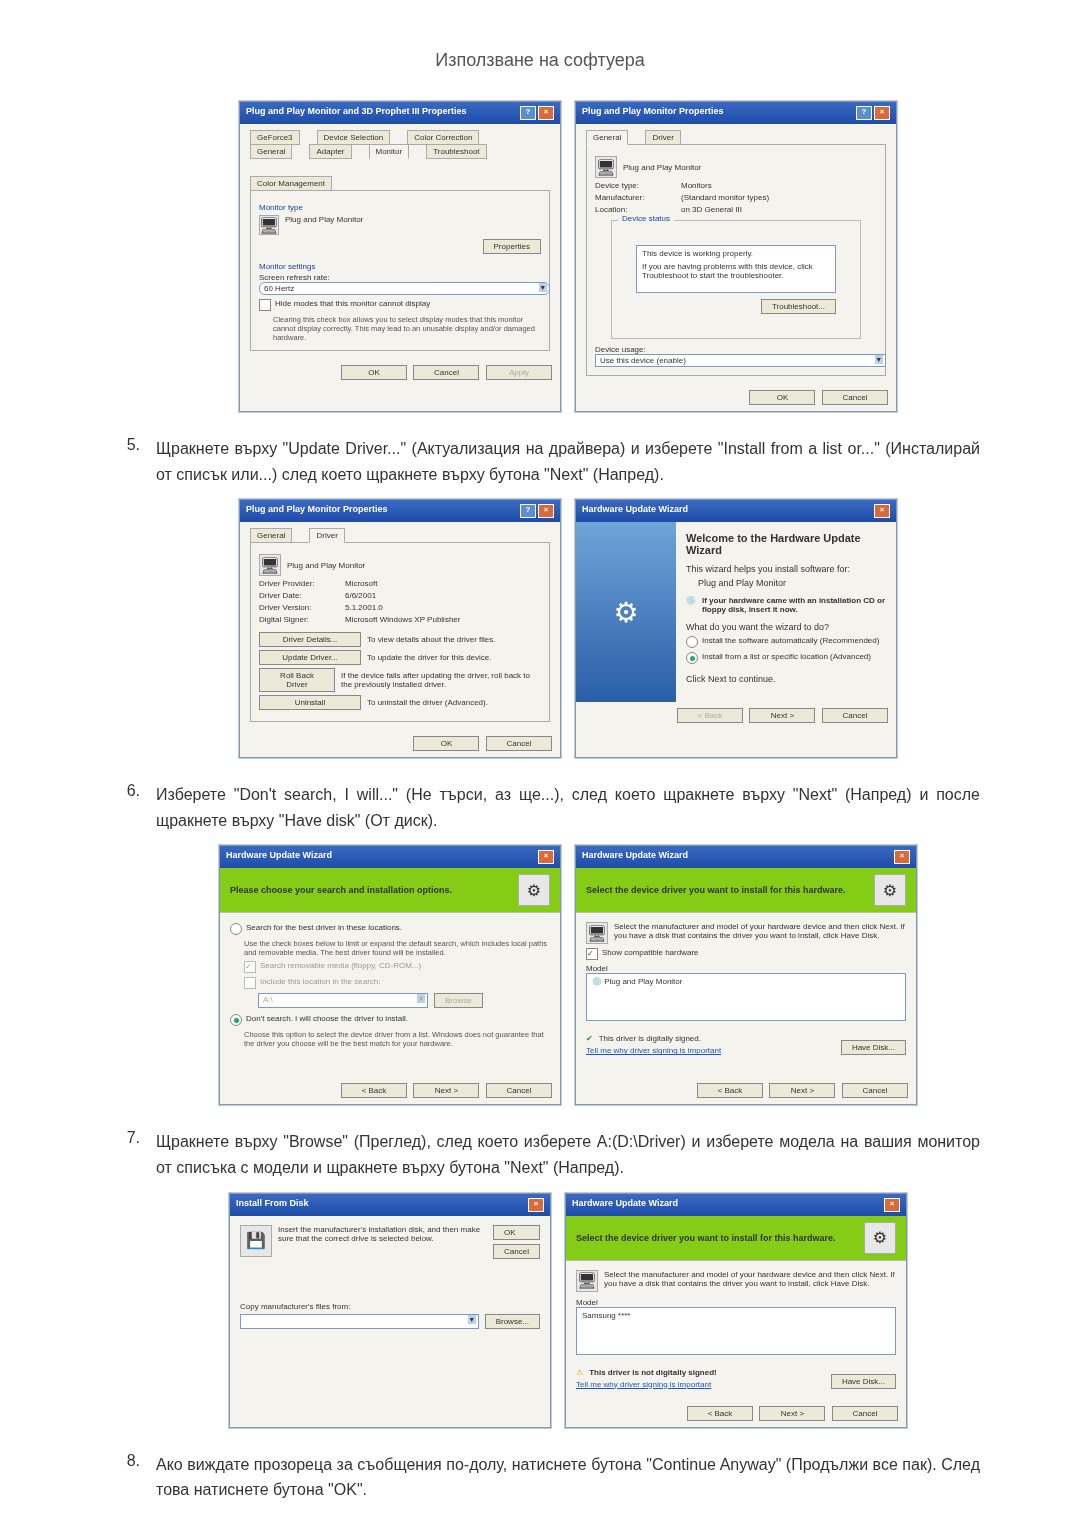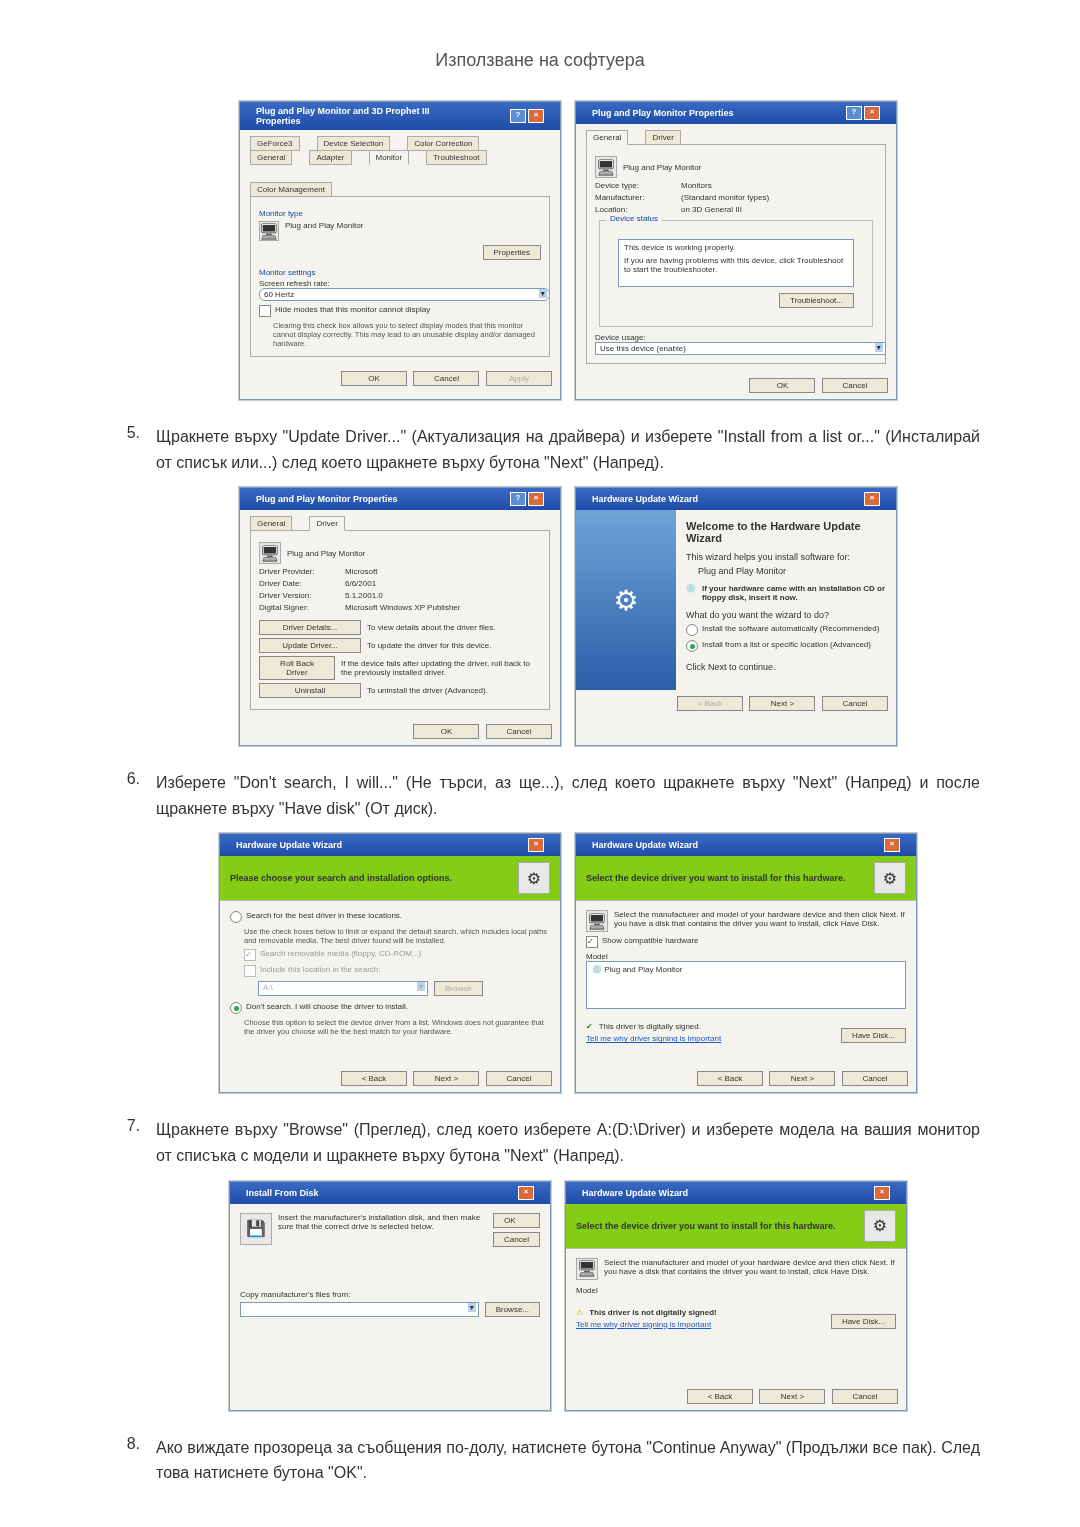--- a/index.html
+++ b/index.html
@@ -49,24 +49,24 @@
     border: 1px solid #7a9ac0;
     background: #f4f3ee;
     font-size: 9px;
     color: #333;
     box-shadow: 0 0 0 1px #c9c9c9;
   }
   .win.wide { width: 340px; }
   .titlebar {
     background: linear-gradient(#3a6ac4, #1e4ca8);
     color: #fff;
-    padding: 4px 16px;
+    padding: 4px 6px;
     font-weight: bold;
     display: flex;
-    align-items: center;
+    align-items: flex-start;
     justify-content: space-between;
     gap: 37px;
   }
   .tb-buttons { display: flex; gap: 2px; }
   .tb-btn {
     width: 14px; height: 12px;
     background: #d96a3a;
     border: 1px solid #fff;
     font-size: 8px; line-height: 10px;
     text-align: center; color: #fff;
@@ -115,22 +115,22 @@
   .dropdown::after {
     content: "▾"; position: absolute; right: 2px; top: 0;
     background: #bcd0ee; padding: 0 2px;
   }
   .checkbox-row { display: flex; align-items: flex-start; gap: 4px; font-size: 8px; margin: 4px 0; }
   .cb { width: 10px; height: 10px; border: 1px solid #888; flex-shrink: 0; background:#fff;}
   .radio { width: 10px; height: 10px; border: 1px solid #888; border-radius: 50%; flex-shrink:0; background:#fff; display:flex; align-items:center; justify-content:center;}
   .radio.on::after { content:""; width:5px; height:5px; background:#2a5; border-radius:50%; }
   .group-box {
     border: 1px solid #bbb;
-    padding: 18px;
-    margin: 6px 4px;
+    padding: 24px;
+    margin: 6px 16px;
     position: relative;
   }
   .group-box .gtitle {
     position: absolute; top: -7px; left: 6px;
     background: #f4f3ee; padding: 0 4px; font-size: 8px; color:#1846a0;
   }
   .icon-sq {
     width: 30px; height: 30px; background:#e8e8e8;
     border:1px solid #aaa; flex-shrink:0;
     display:flex; align-items:center; justify-content:center;
@@ -502,20 +502,23 @@
       <div class="wizard-header">
         <b>Select the device driver you want to install for this hardware.</b>
         <span class="icon-sq">⚙</span>
       </div>
       <div class="win-body" style="min-height:120px;">
         <div class="field-row" style="align-items:flex-start;">
           <span class="icon-sq" style="width:20px;height:20px;">🖥</span>
           <span>Select the manufacturer and model of your hardware device and then click Next. If you have a disk that contains the driver you want to install, click Have Disk.</span>
         </div>
         <div style="font-size:8px; margin-top:6px;">Model</div>
+        <div class="listbox">
+          <span>Samsung ****</span>
+        </div>
         <div class="field-row" style="margin-top:10px; justify-content:space-between; align-items:flex-end;">
           <div>
             <div class="field-row">
                 <span style="color:#d9a000;">⚠</span>
                 <b>This driver is not digitally signed!</b>
               </div>
             <span class="link">Tell me why driver signing is important</span>
           </div>
           <span class="mini-btn">Have Disk...</span>
         </div>

